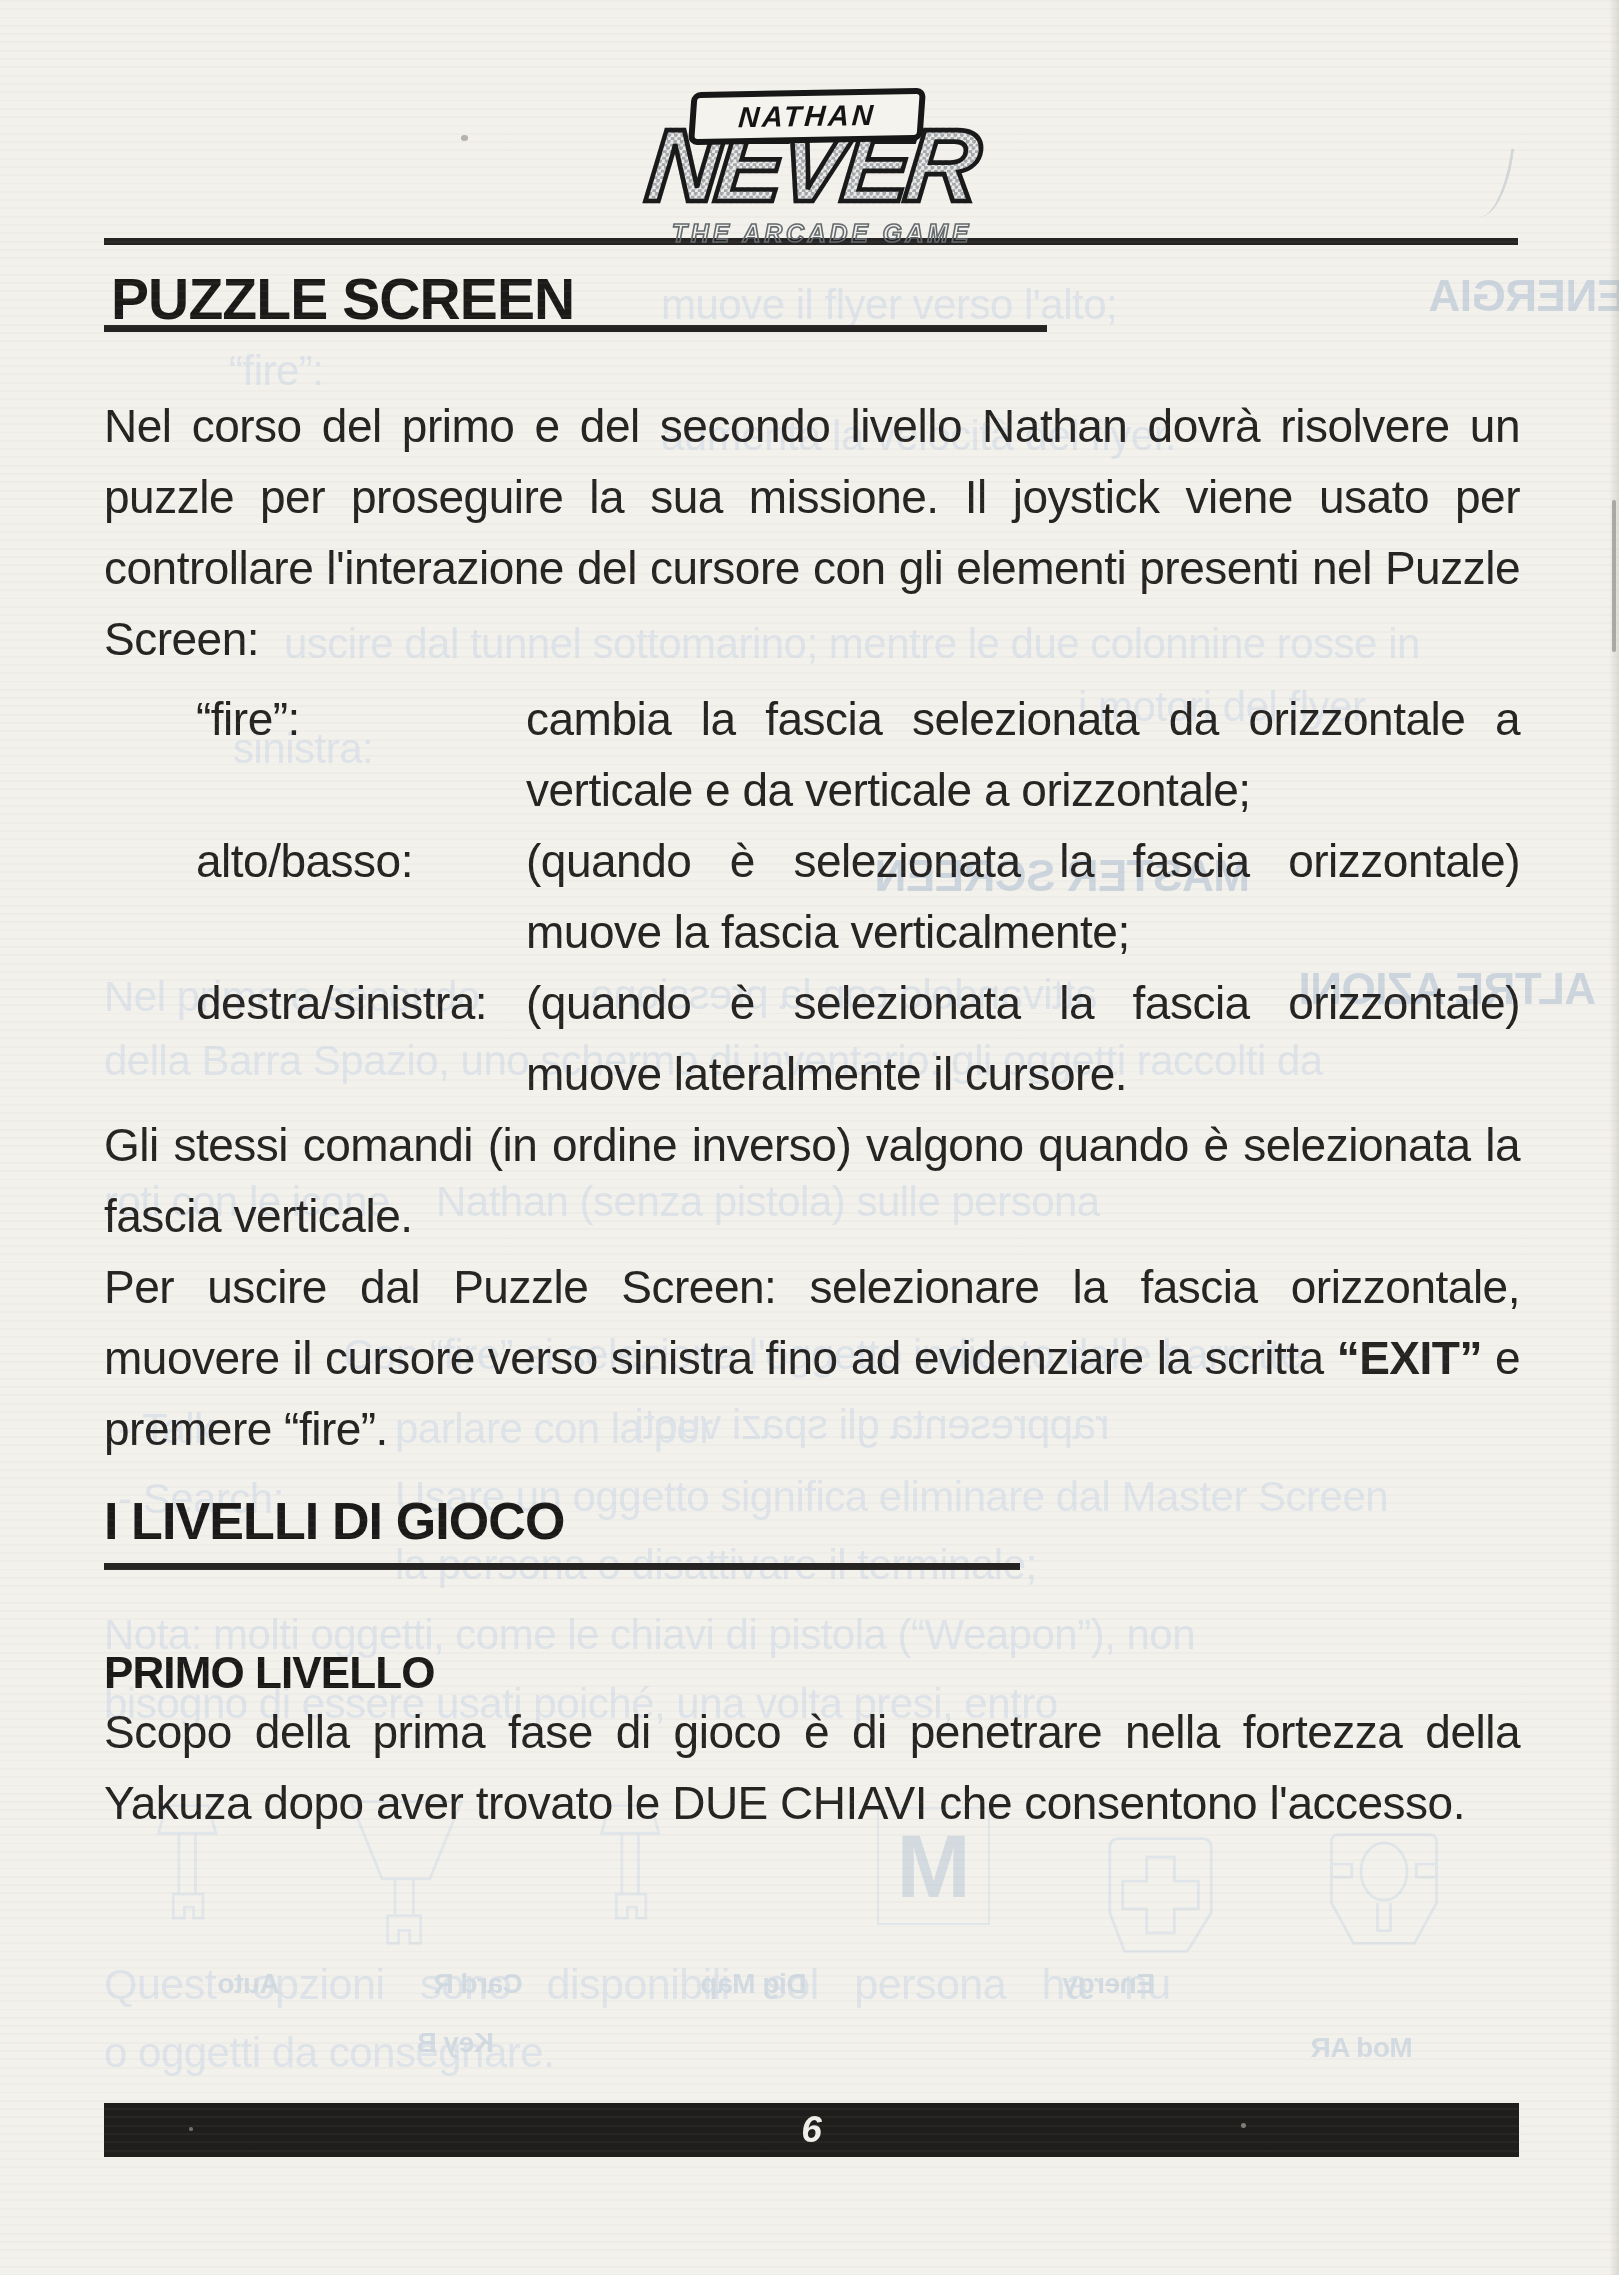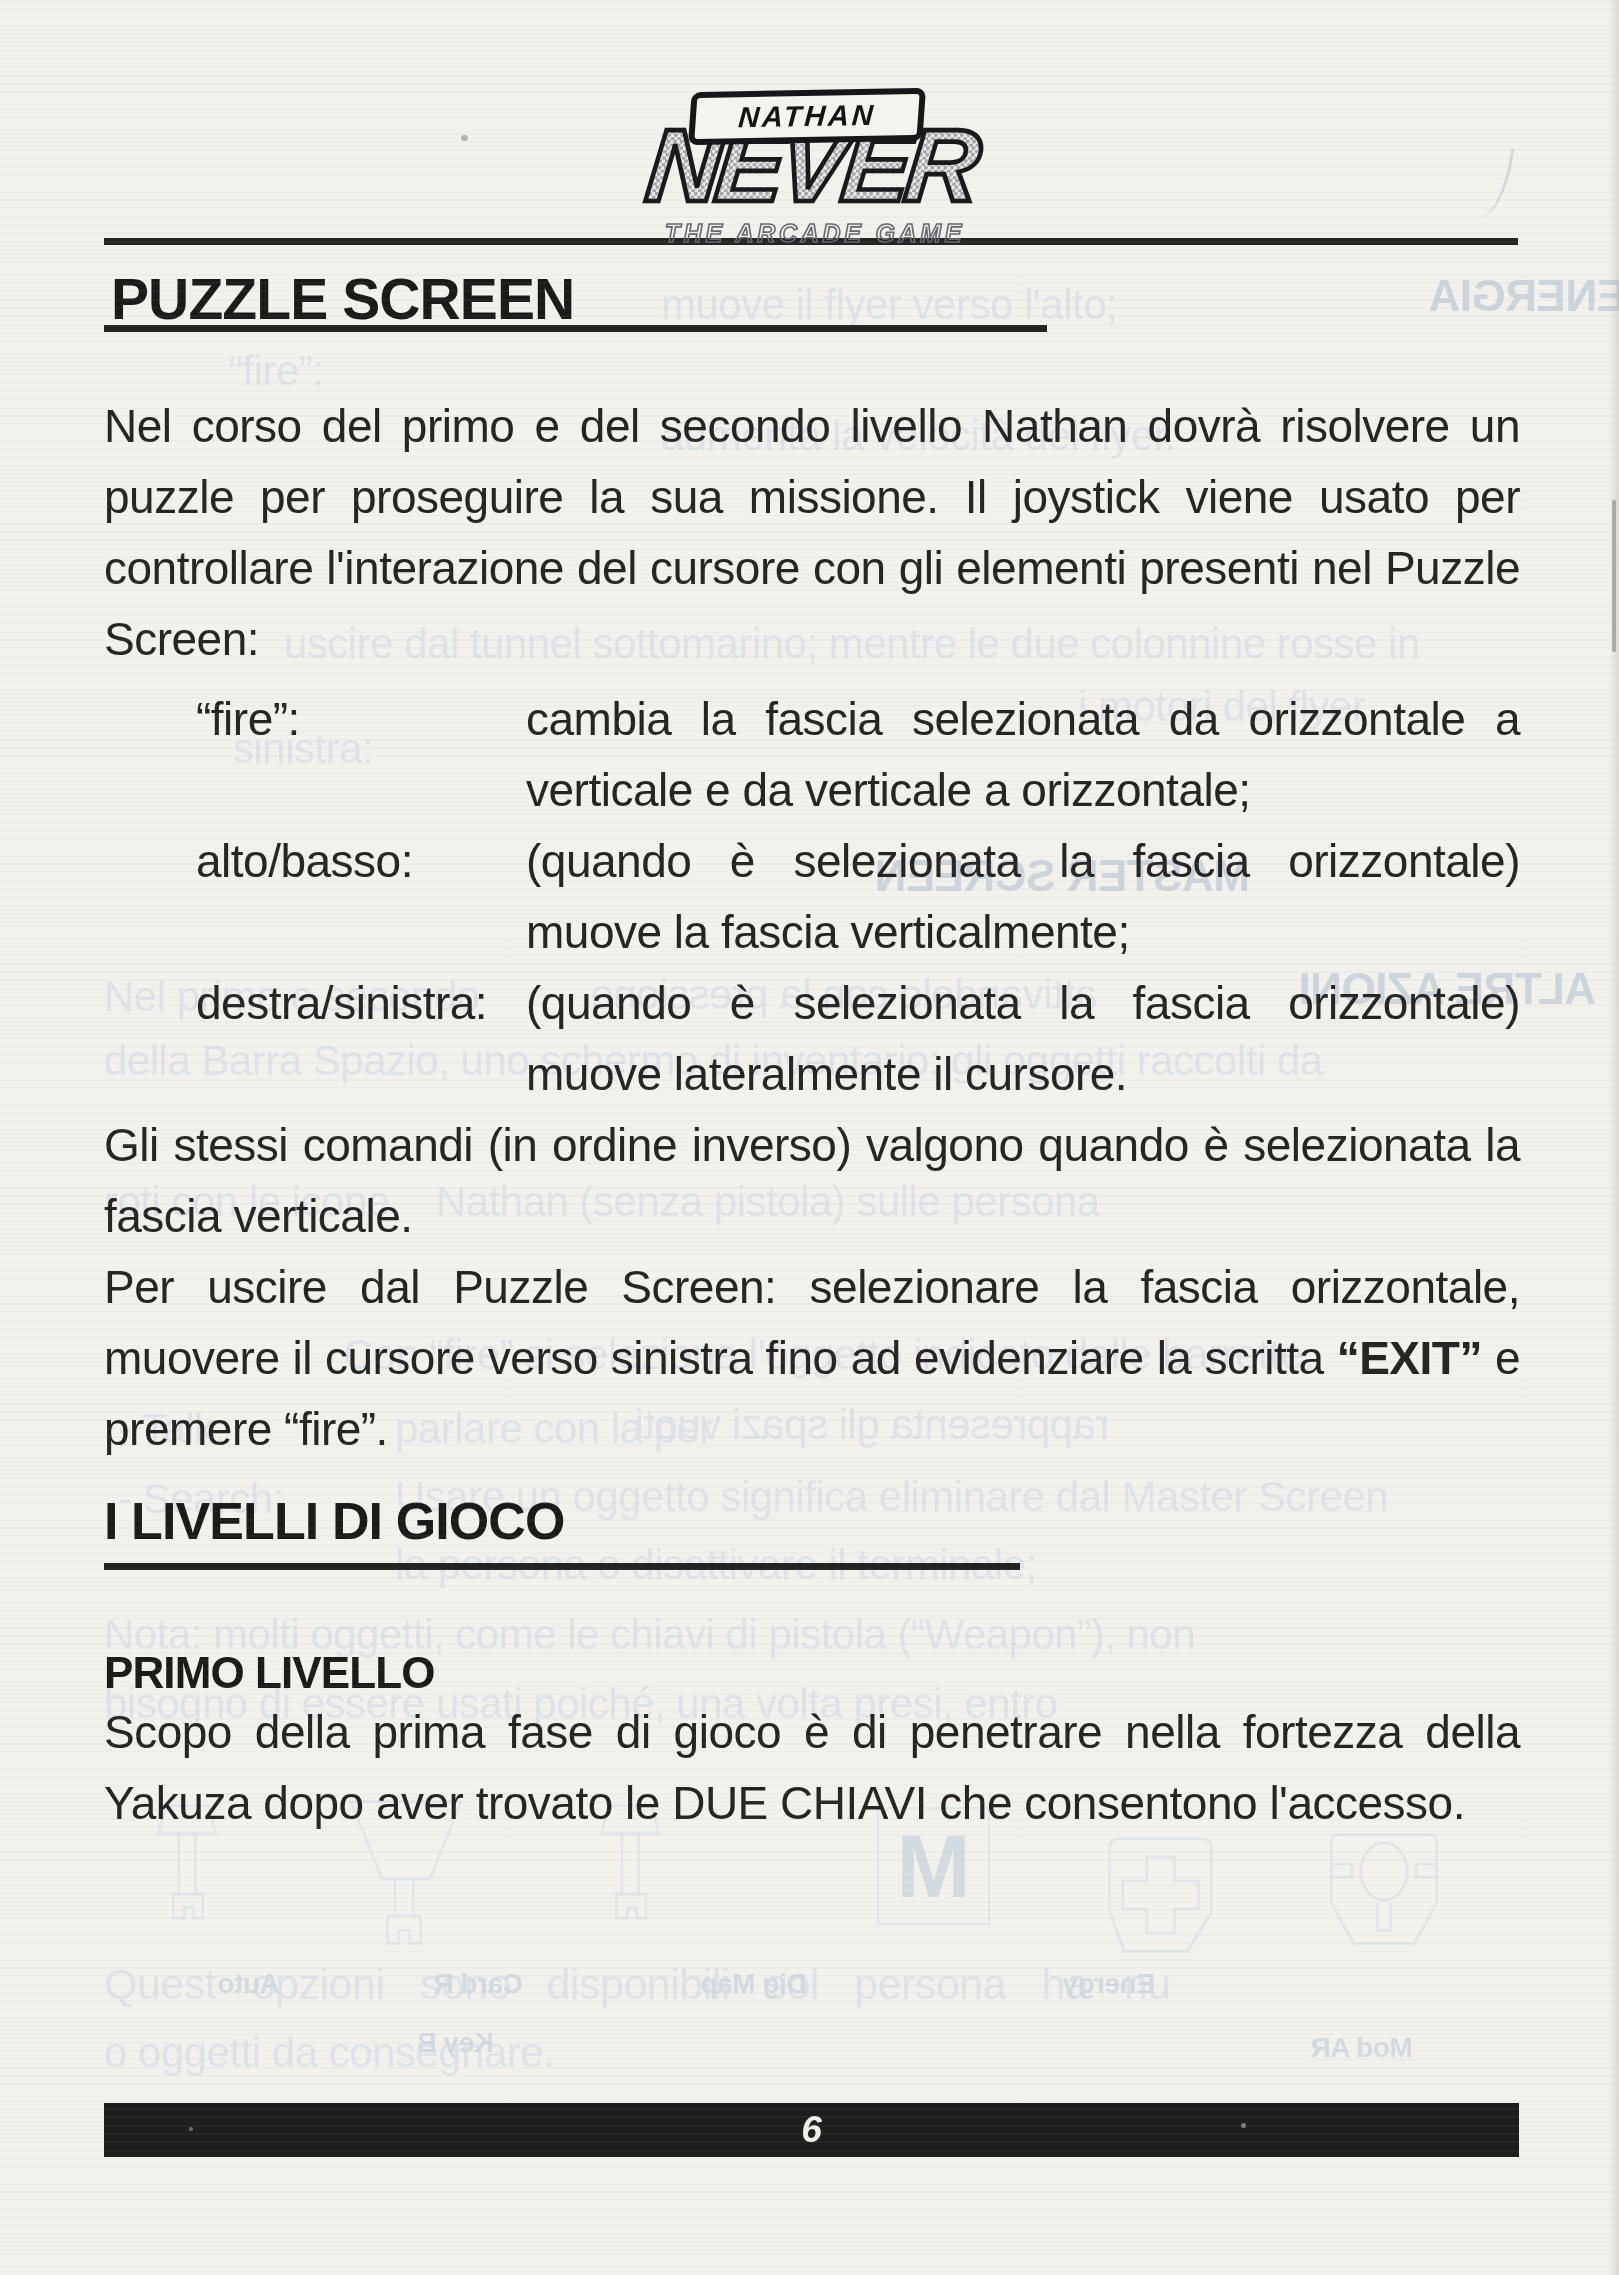--- a/index.html
+++ b/index.html
@@ -48,21 +48,21 @@
     position:absolute; left:0; top:24px; width:338px; z-index:1;
     font-style:italic; font-weight:bold; font-size:103px; line-height:1; letter-spacing:-5.5px;
     text-align:center;
     background:repeating-conic-gradient(#a3a8ad 0% 25%, #edebe7 0% 50%);
     background-size:6.5px 6.5px;
     -webkit-background-clip:text; background-clip:text; color:transparent;
     -webkit-text-stroke:4.6px #1a1a1a;
     transform:skewX(-6deg);
   }
   .logo-sub{
-    position:absolute; left:4px; top:129px; width:100%; text-align:center; z-index:2;
+    position:absolute; left:11px; top:129px; width:100%; text-align:center; z-index:2;
     font-style:italic; font-weight:bold; font-size:25px; letter-spacing:3.7px;
     color:transparent; -webkit-text-stroke:1.6px #646a6e;
   }
 
   
   .rule{position:absolute; height:6.5px; background:#262423;}
   .rule-1{left:104px; top:238px; width:1414px;}
   .rule-2{left:104px; top:325px; width:943px;}
   .h1{position:absolute; left:111px; top:266px;
     font-weight:bold; font-size:57px; letter-spacing:-0.9px; color:#1c1a19;}

